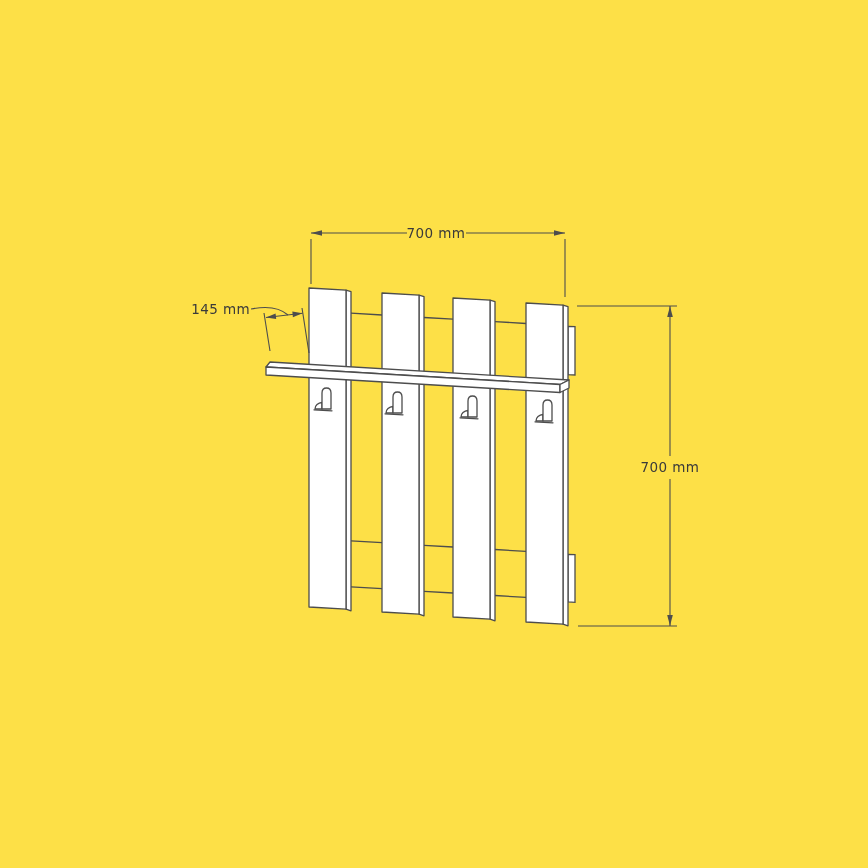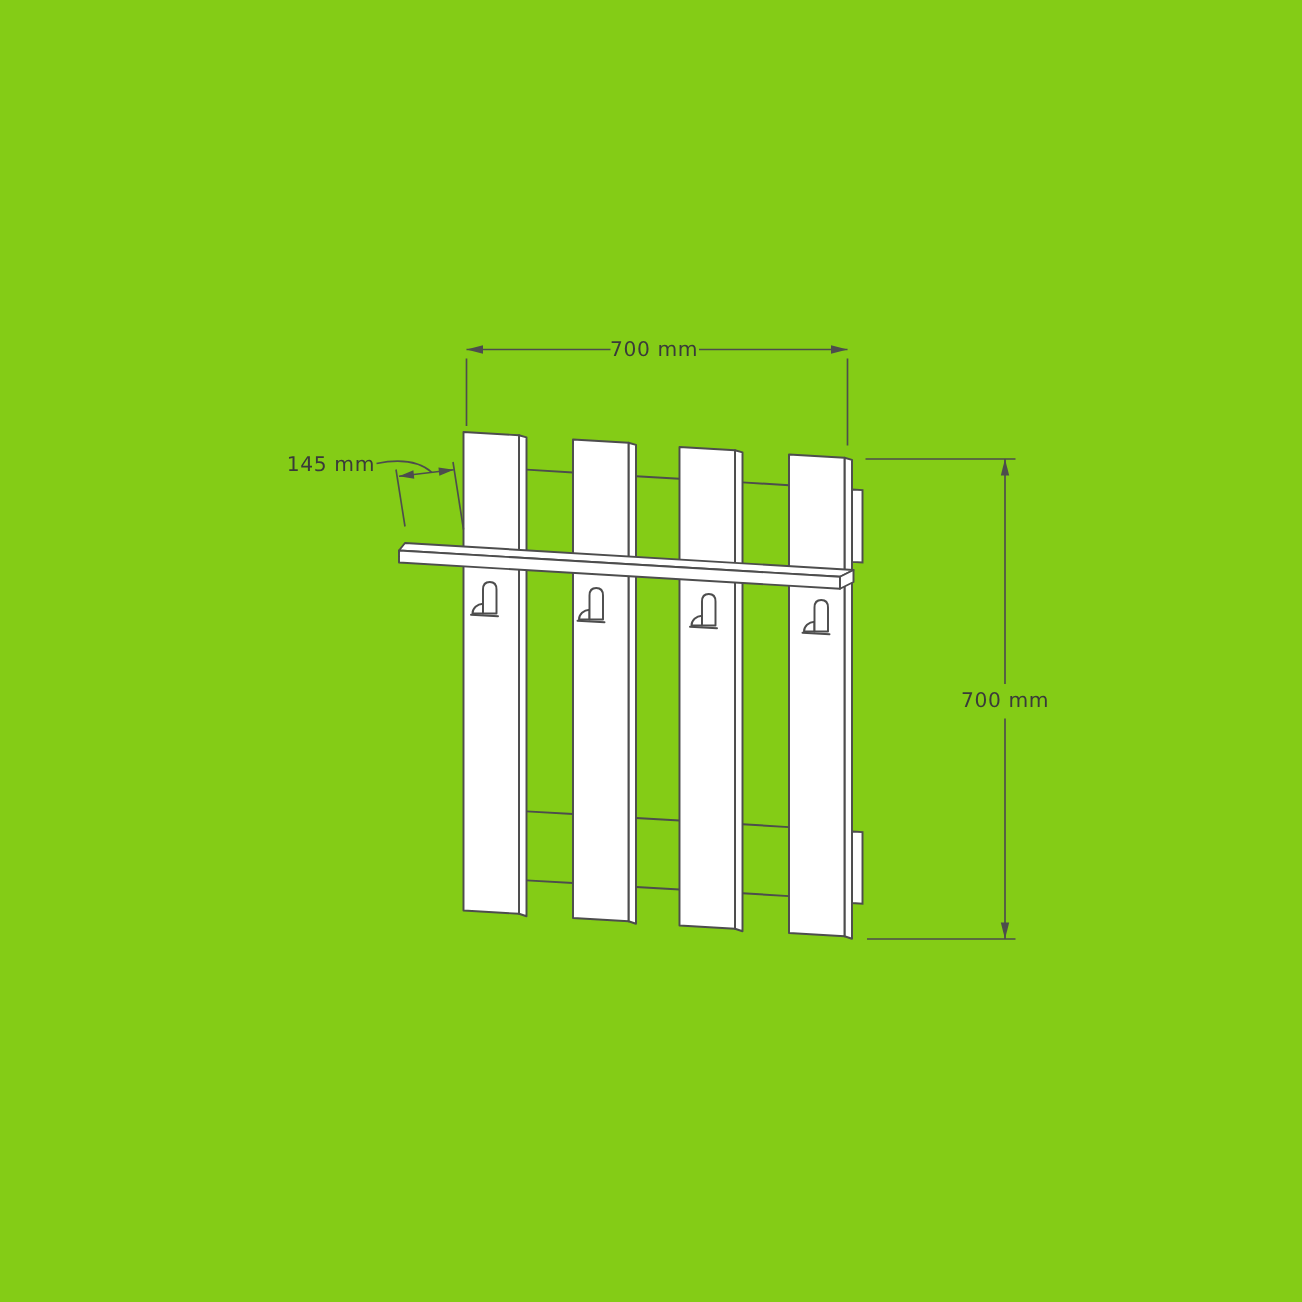--- a/index.html
+++ b/index.html
@@ -1,19 +1,19 @@
 <!DOCTYPE html>
 <html><head>
 <meta charset="utf-8">
 <style>
   html, body { margin: 0; padding: 0; background: #ffffff; }
   .canvas {
     position: relative;
     width: 868px; height: 868px;
-    background: #84cc16;
+    background: #fde047;
     font-family: "DejaVu Sans", "Liberation Sans", sans-serif;
     overflow: hidden;
   }
   svg { display: block; }
   .dim-text {
     font-family: "DejaVu Sans", "Liberation Sans", sans-serif;
     font-size: 13.5px;
     letter-spacing: 0.4px;
   }
 </style>

